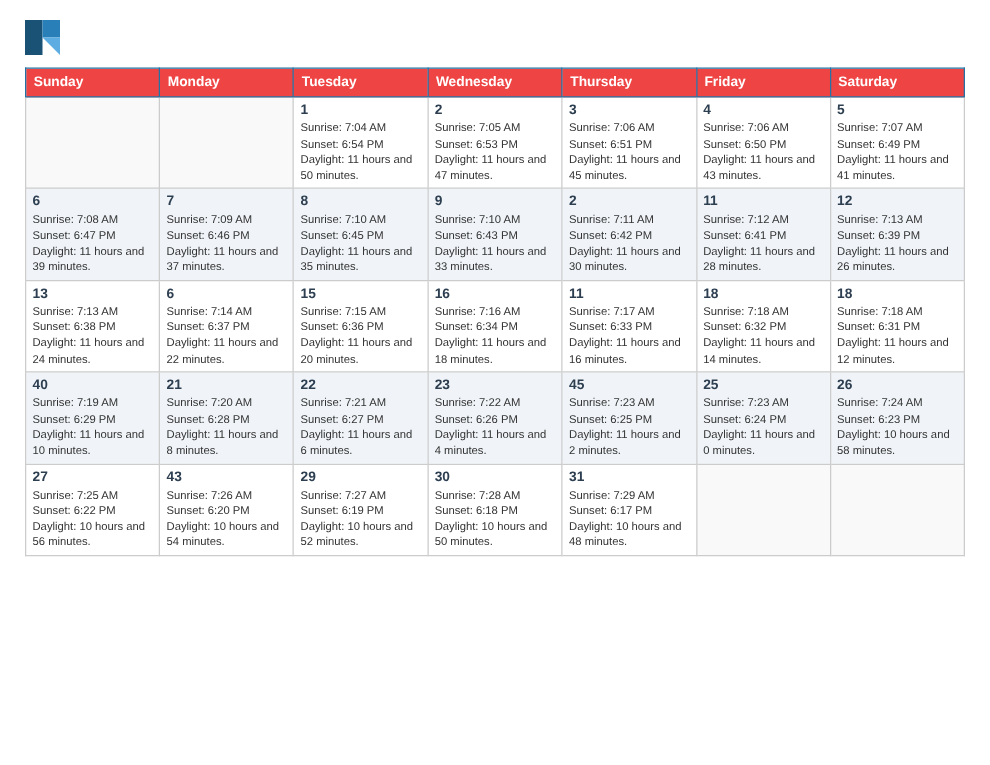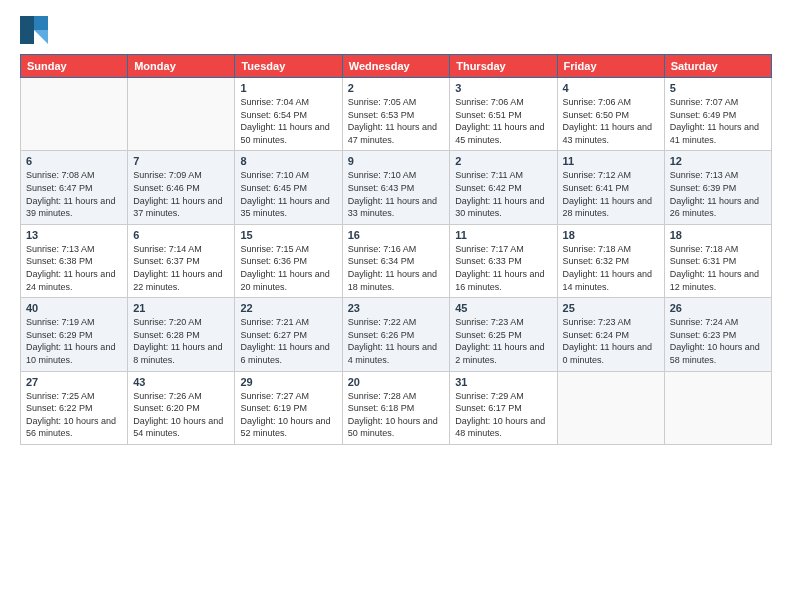--- a/index.html
+++ b/index.html
@@ -242,21 +242,21 @@
           </td>
           <td>
             <div class="day-number">43</div>
             <div class="day-info">Sunrise: 7:26 AM<br>Sunset: 6:20 PM<br>Daylight: 10 hours and 54 minutes.</div>
           </td>
           <td>
             <div class="day-number">29</div>
             <div class="day-info">Sunrise: 7:27 AM<br>Sunset: 6:19 PM<br>Daylight: 10 hours and 52 minutes.</div>
           </td>
           <td>
-            <div class="day-number">20</div>
+            <div class="day-number">30</div>
             <div class="day-info">Sunrise: 7:28 AM<br>Sunset: 6:18 PM<br>Daylight: 10 hours and 50 minutes.</div>
           </td>
           <td>
             <div class="day-number">31</div>
             <div class="day-info">Sunrise: 7:29 AM<br>Sunset: 6:17 PM<br>Daylight: 10 hours and 48 minutes.</div>
           </td>
           <td class="empty"></td>
           <td class="empty"></td>
         </tr>
       </tbody>

